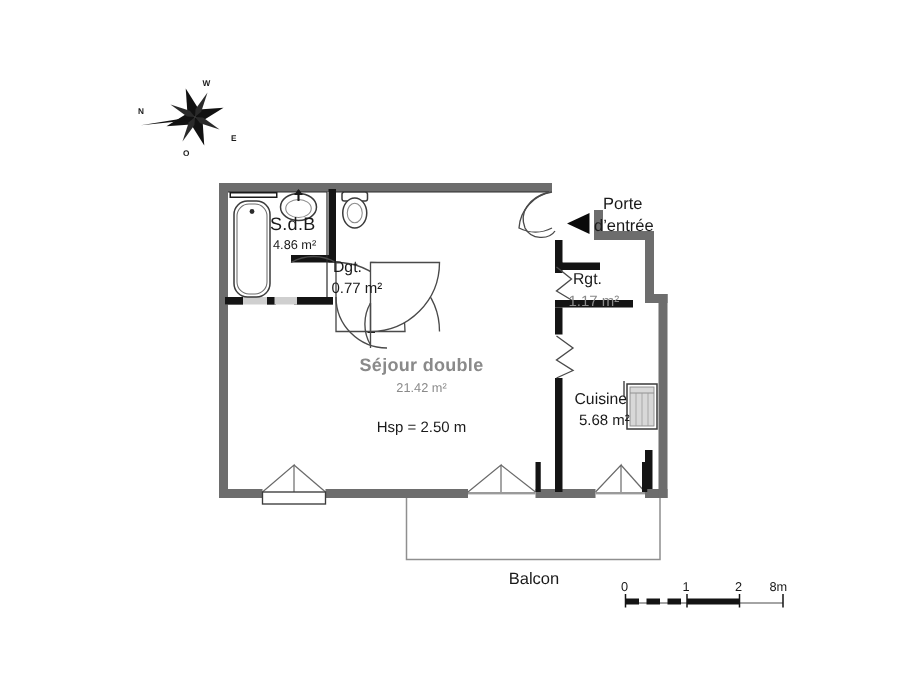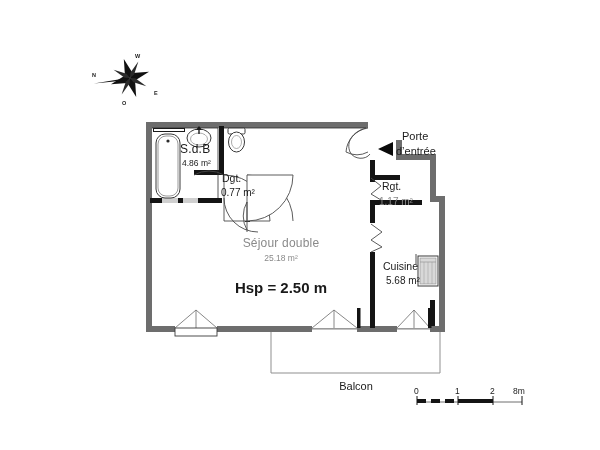--- a/index.html
+++ b/index.html
@@ -43,22 +43,21 @@
     font-size: 8.5px;
   }
   .room-name-sm {
     font-size: 10.5px;
   }
   .room-area-sm {
     font-size: 10px;
   }
   .center { transform: translateX(-50%); text-align: center; }
   .hsp {
-    font-size: 15px;
-    font-weight: bold;
+    font-size: 10px;
   }
   .entry-label {
     font-size: 11px;
     line-height: 1.25;
     text-align: right;
   }
   .balcon-label {
     font-size: 11px;
   }
   .scale-num {
@@ -252,22 +251,22 @@
     </g>
 
   </svg>
 
   <div class="lbl room-name" style="left:180px; top:143px;">S.d.B</div>
   <div class="lbl room-area" style="left:182px; top:159px;text-align:center;">4.86 m²</div>
 
   <div class="lbl room-name-sm" style="left:222px; top:173px;text-align:right;">Dgt.</div>
   <div class="lbl room-area-sm" style="left:221px; top:187px;">0.77 m²</div>
 
-  <div class="lbl room-name center faded" style="left:281px; top:237px;">Séjour double</div>
-  <div class="lbl room-area center faded" style="left:281px; top:254px;">25.18 m²</div>
+  <div class="lbl room-name center faded" style="left:281px; top:237px;font-weight:bold;">Séjour double</div>
+  <div class="lbl room-area center faded" style="left:281px; top:254px;">21.42 m²</div>
   <div class="lbl hsp center" style="left:281px; top:280px;">Hsp = 2.50 m</div>
 
   <div class="lbl room-name-sm" style="left:382px; top:181px;">Rgt.</div>
   <div class="lbl room-area-sm faded" style="left:379px; top:196px;">1.17 m²</div>
 
   <div class="lbl room-name-sm" style="left:383px; top:261px;">Cuisine</div>
   <div class="lbl room-area-sm" style="left:386px; top:275px;">5.68 m²</div>
 
   <div class="lbl balcon-label center" style="left:356px; top:352px;margin-top:28px;">Balcon</div>
 

